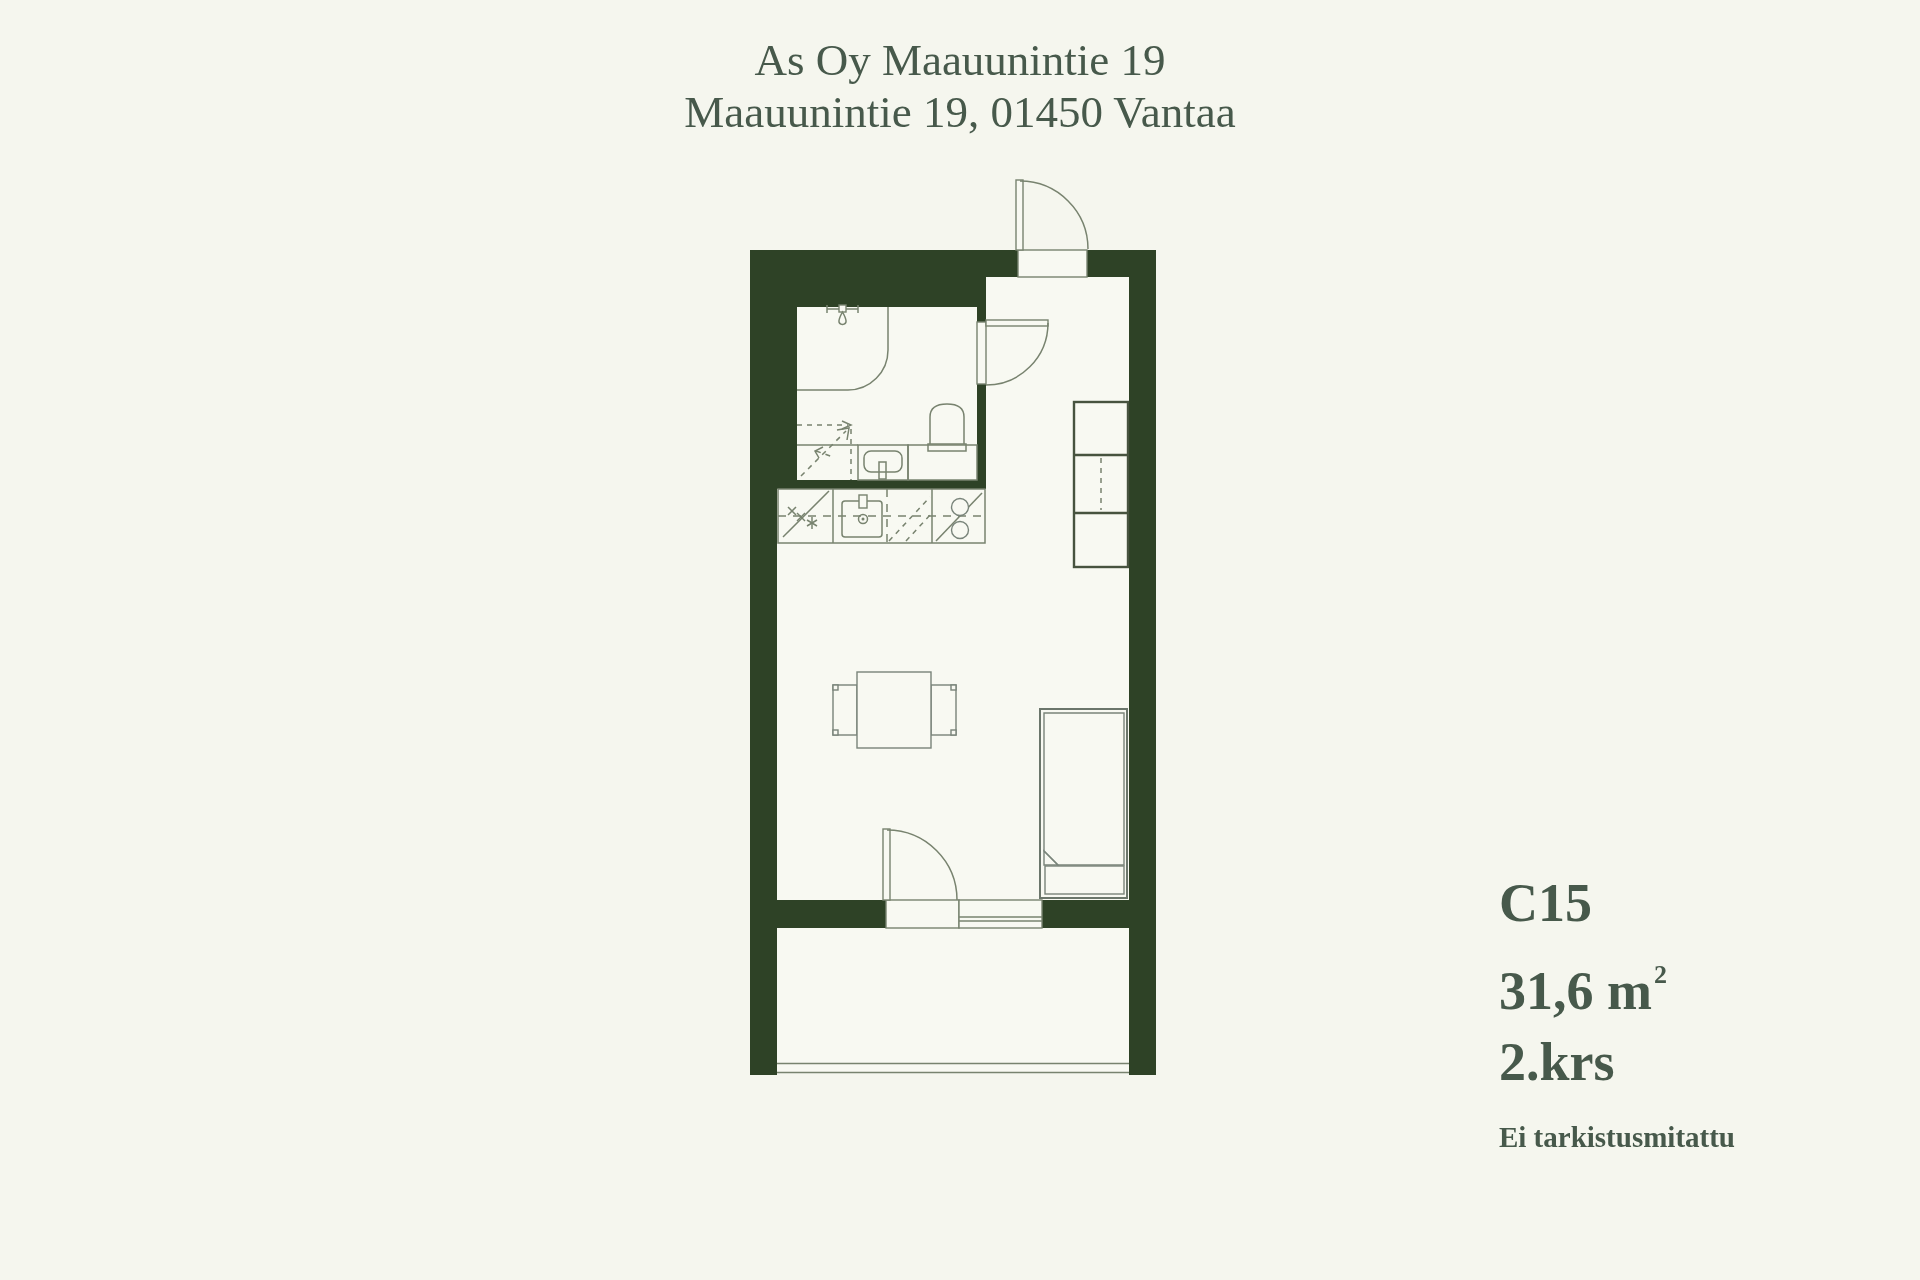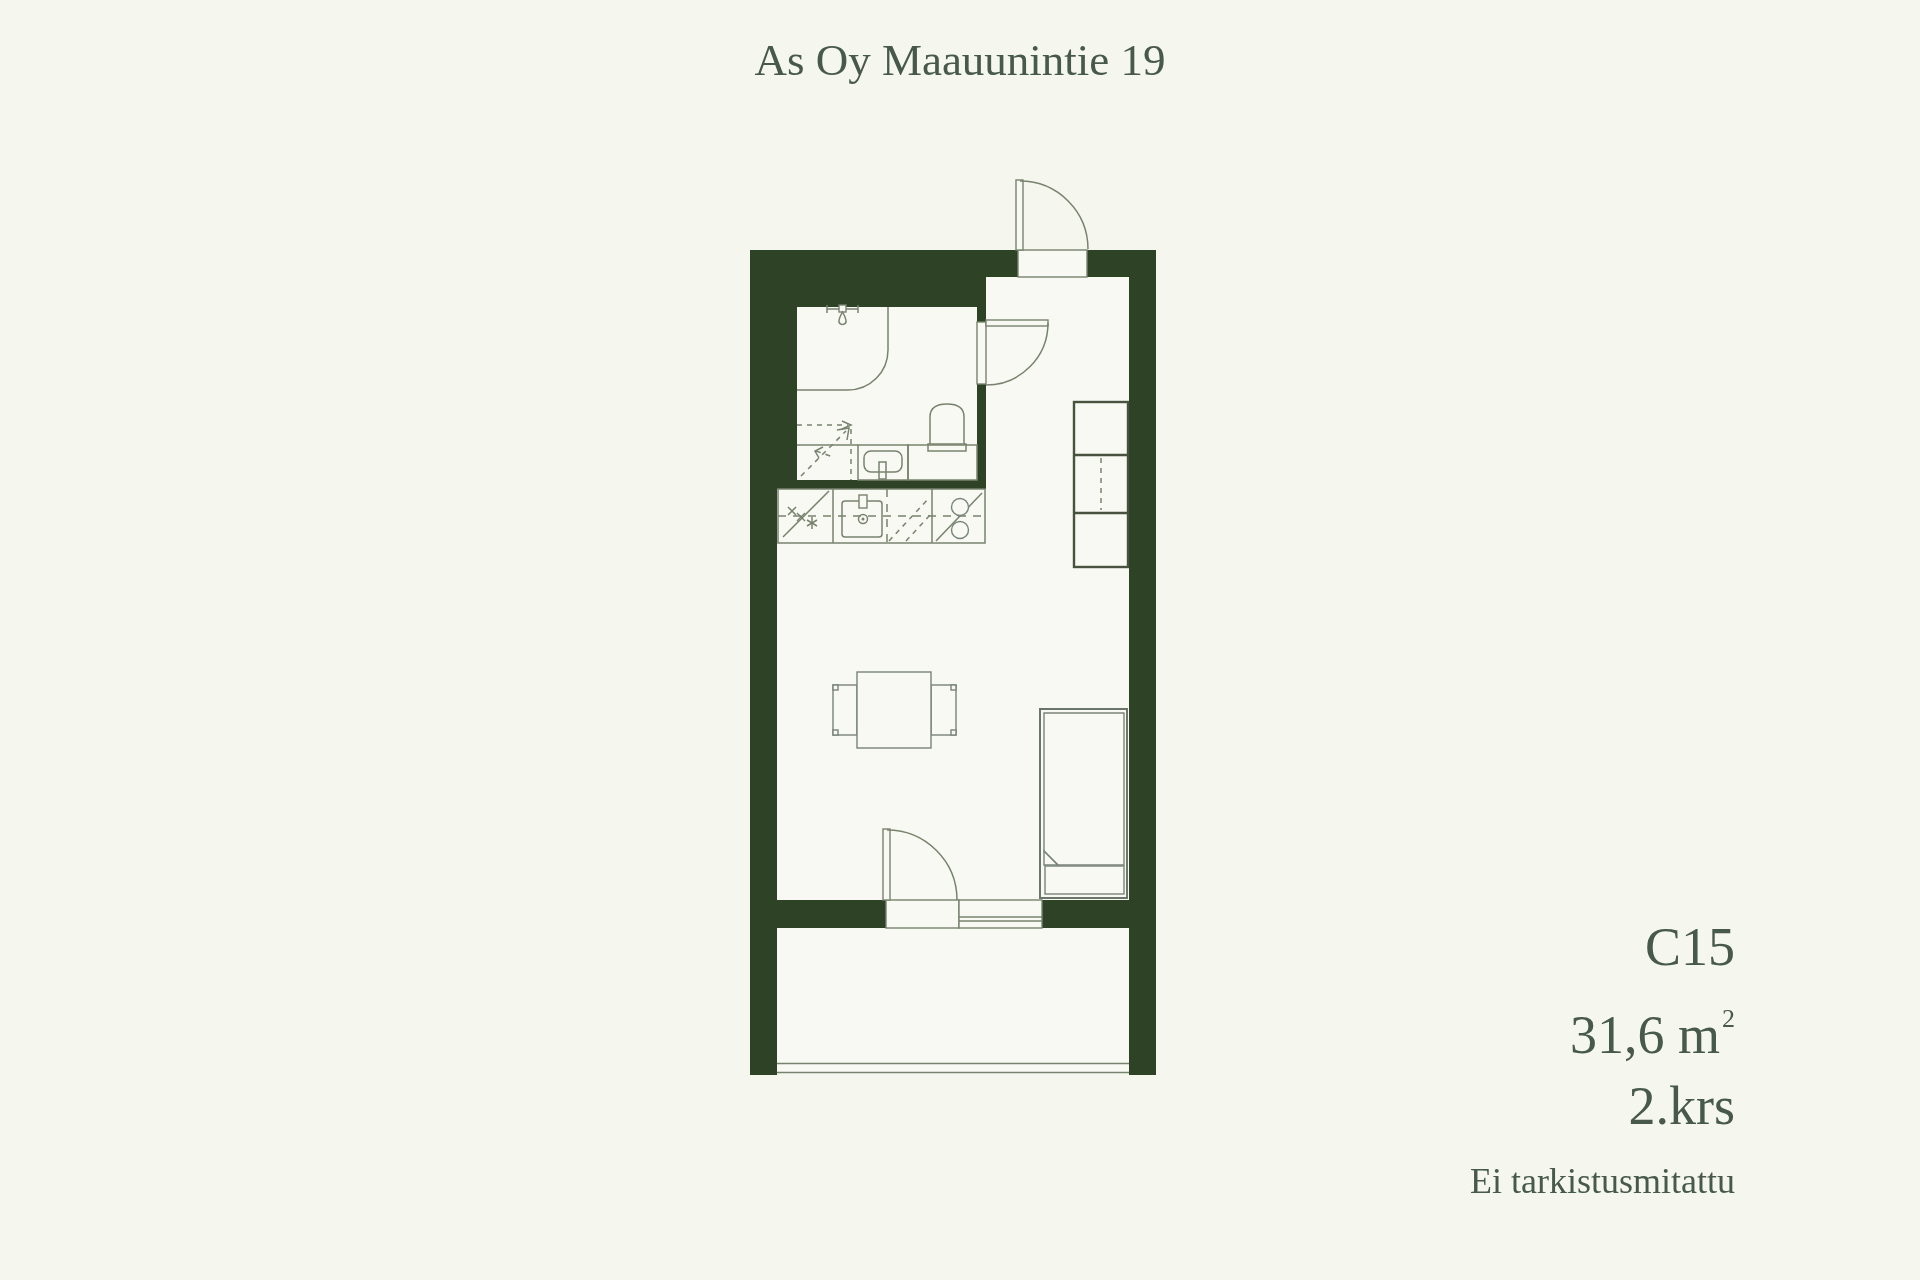--- a/index.html
+++ b/index.html
@@ -12,48 +12,50 @@
     color:var(--ink,#47594b);
     overflow:hidden;
   }
   .title-block{
     position:absolute;top:34px;left:0;width:1920px;
     text-align:center;
     font-size:45px;line-height:52px;
     color:var(--ink,#47594b);
   }
   .info-block{
-    position:absolute;top:912px;right:185px;
-    text-align:right;
+    position:absolute;top:868px;right:185px;
+    text-align:left;
     font-size:54px;line-height:71px;
     color:var(--ink,#47594b);
+    font-weight:bold;
   }
   .info-block .sup{font-size:26px;vertical-align:26px;margin-left:2px;}
   .disclaimer{
-    font-size:36px;line-height:34px;margin-top:22px;
+    font-size:29px;line-height:34px;margin-top:22px;
   }
   svg{position:absolute;top:0;left:0;}
   .wall{fill:var(--wall,#2e4226);stroke:none;}
   .floor{fill:var(--floor,#f8f9f2);stroke:none;}
   .ln{stroke:var(--line,#78836f);stroke-width:1.5;fill:none;}
   .thr{stroke:var(--line,#78836f);stroke-width:1.4;fill:var(--floor,#f8f9f2);}
   .dash{stroke-dasharray:8 7;}
   .dash2{stroke-dasharray:5 5;}
   .furn{stroke:#79847a;stroke-width:1.4;fill:none;}
   .furnf{stroke:#79847a;stroke-width:1.4;fill:var(--floor,#f8f9f2);}
   .bedln{stroke:#6b766b;stroke-width:2;fill:none;}
   .wrd{stroke:#47533f;stroke-width:2.4;fill:none;}
 </style>
 </head>
 <body>
 
 <div class="canvas">
 
   <div class="title-block">
     <div>As Oy Maauunintie 19</div>
+    <div>Maauunintie 19, 01450 Vantaa</div>
   </div>
 
   <svg width="1920" height="1280" viewBox="0 0 1920 1280">
 
     <g>
       <rect class="floor" x="777" y="277" width="352" height="796"></rect>
     </g>
 
     <g>
 

